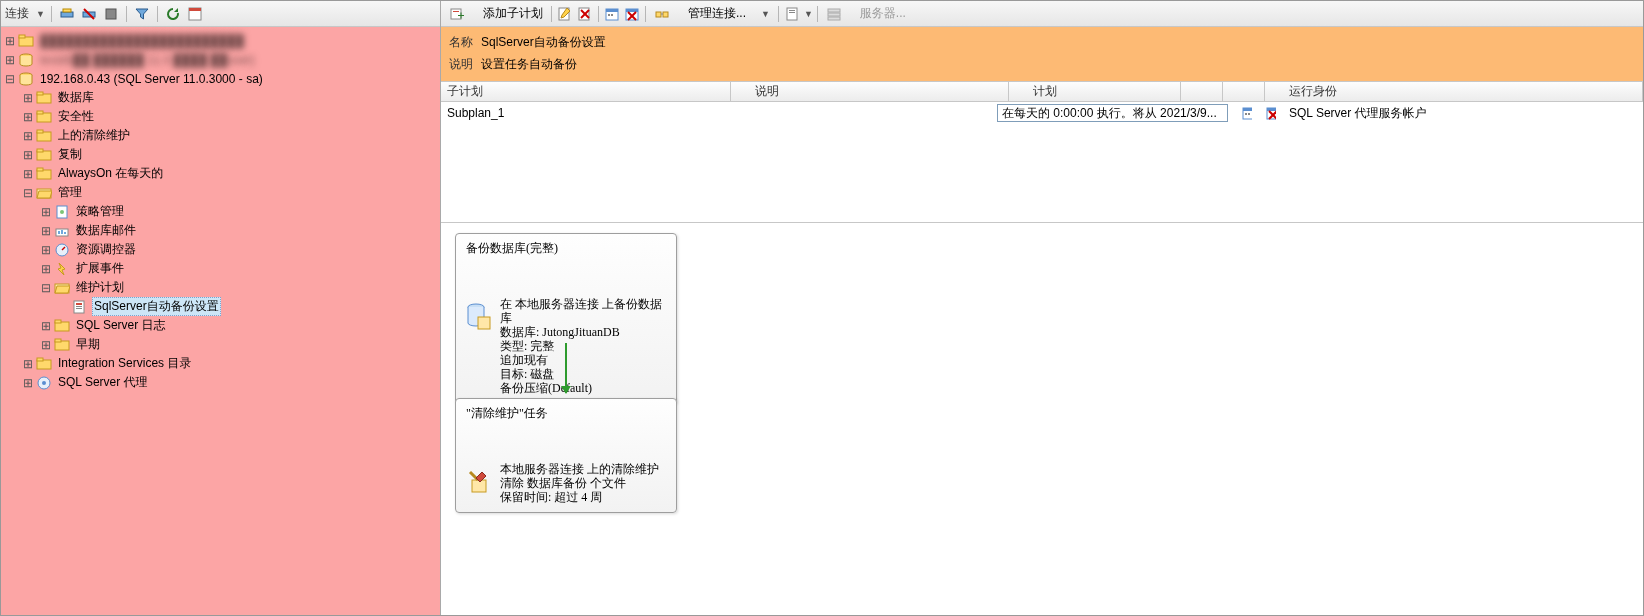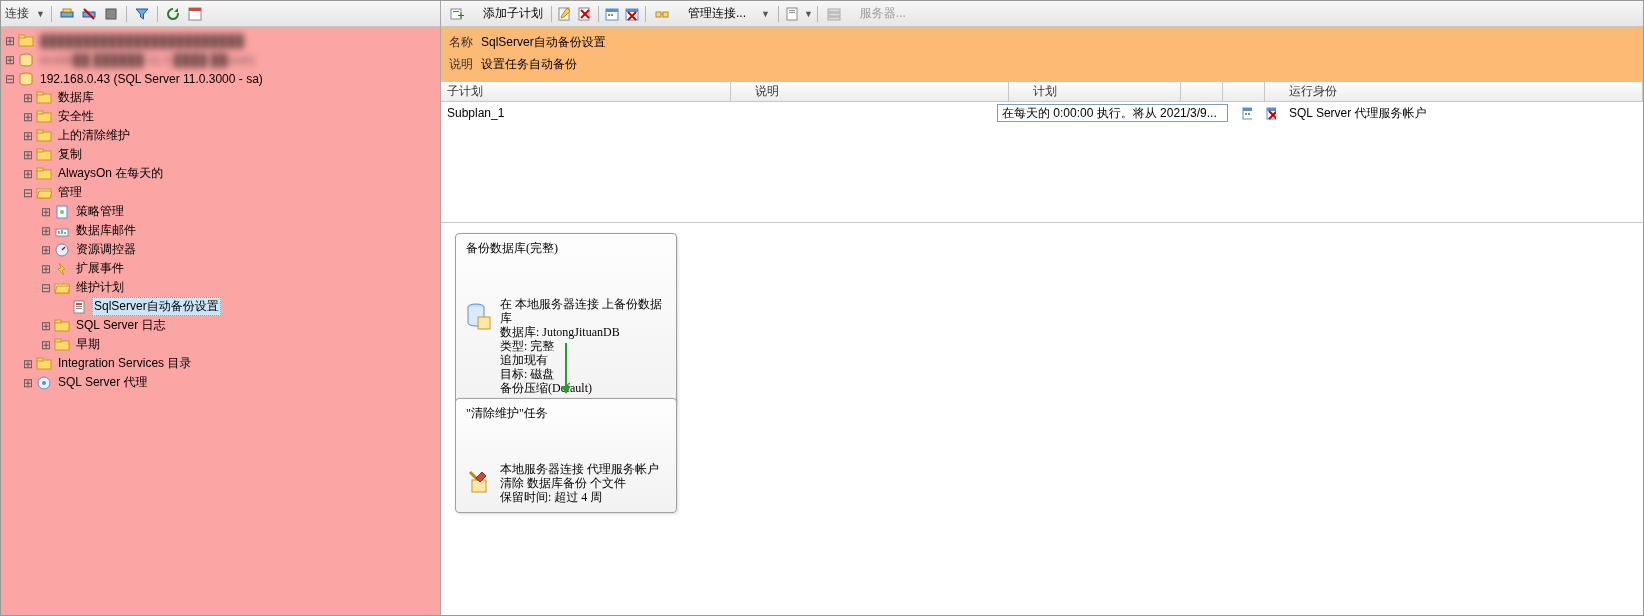--- a/index.html
+++ b/index.html
@@ -489,21 +489,21 @@
         <div class="task-title">"清除维护"任务</div>
         <div class="task-body">
           <div class="task-icon">
               <svg width="26" height="28" viewBox="0 0 26 28">
                 <rect x="6" y="12" width="14" height="12" fill="#ffe7a8" stroke="#c79a20"></rect>
                 <path d="M4 4l8 8" stroke="#b78a1f" stroke-width="3"></path>
                 <path d="M10 10l6-6 4 4-6 6z" fill="#d04a3c" stroke="#8a2a1f"></path>
               </svg>
             </div>
           <div class="task-body-text">
-            <div>本地服务器连接 代理服务帐户</div>
+            <div>本地服务器连接 上的清除维护</div>
             <div>清除 数据库备份 个文件</div>
             <div>保留时间: 超过 4 周</div>
           </div>
         </div>
       </div>
     </div>
   </div>
 </div>
 
 </body></html>

